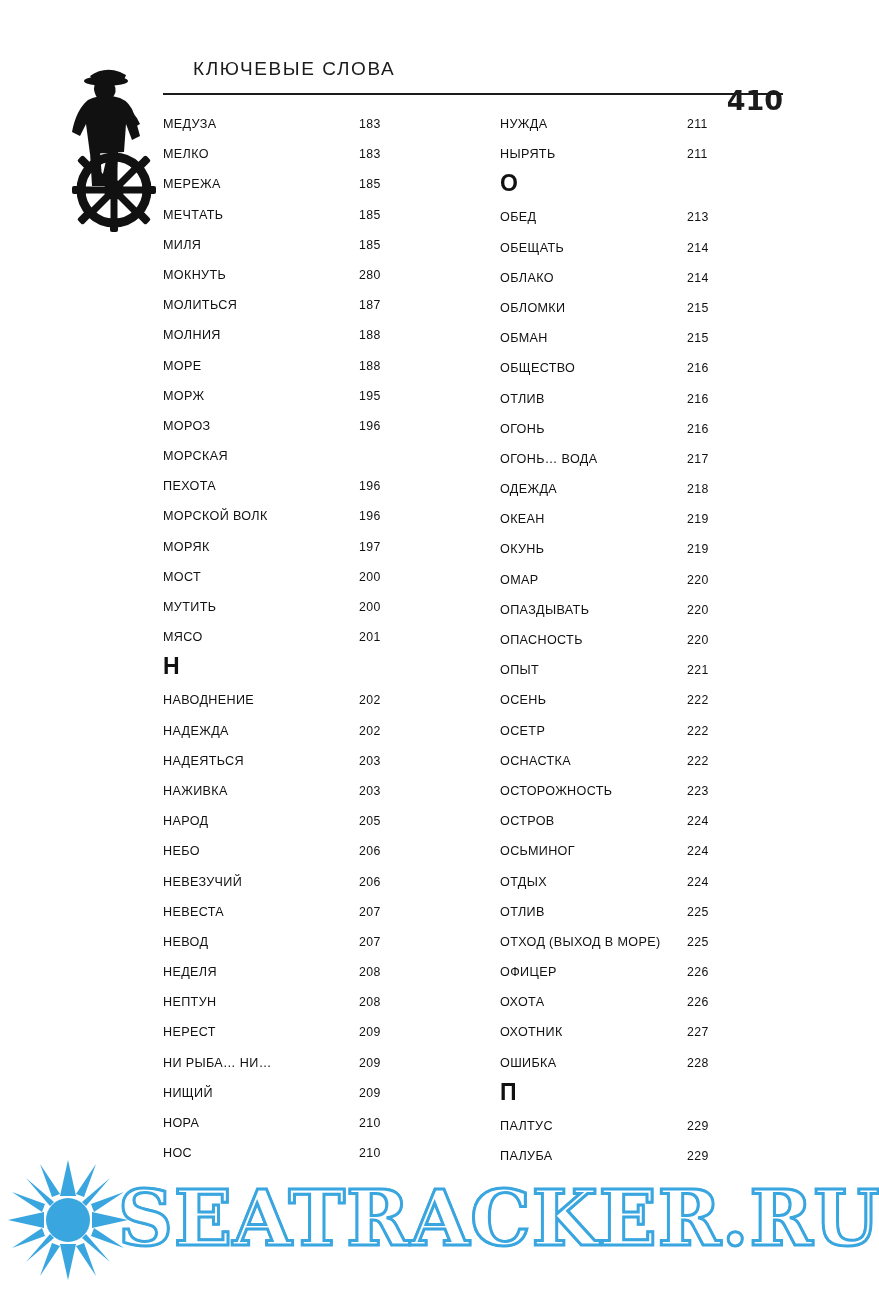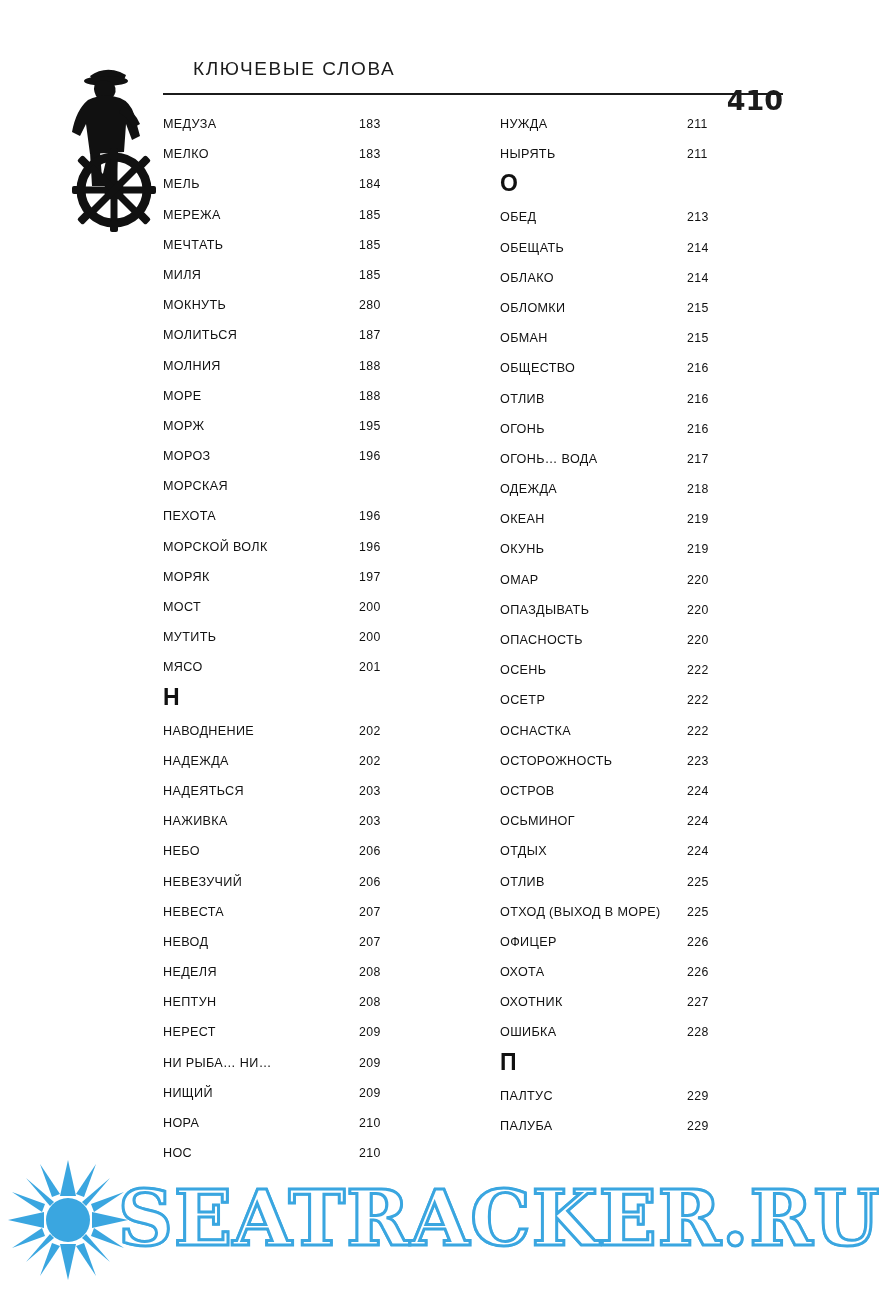--- a/index.html
+++ b/index.html
@@ -202,24 +202,20 @@
   <div class="col col-left" id="col-left">
       <div class="entry">
         <span class="term">МЕДУЗА</span>
         <span class="page">183</span>
       </div>
       <div class="entry">
         <span class="term">МЕЛКО</span>
         <span class="page">183</span>
       </div>
       <div class="entry">
-        <span class="term">МЕЛЬ</span>
-        <span class="page">184</span>
-      </div>
-      <div class="entry">
         <span class="term">МЕРЕЖА</span>
         <span class="page">185</span>
       </div>
       <div class="entry">
         <span class="term">МЕЧТАТЬ</span>
         <span class="page">185</span>
       </div>
       <div class="entry">
         <span class="term">МИЛЯ</span>
         <span class="page">185</span>
@@ -289,20 +285,24 @@
       </div>
       <div class="entry">
         <span class="term">НАДЕЯТЬСЯ</span>
         <span class="page">203</span>
       </div>
       <div class="entry">
         <span class="term">НАЖИВКА</span>
         <span class="page">203</span>
       </div>
       <div class="entry">
+        <span class="term">НАРОД</span>
+        <span class="page">205</span>
+      </div>
+      <div class="entry">
         <span class="term">НЕБО</span>
         <span class="page">206</span>
       </div>
       <div class="entry">
         <span class="term">НЕВЕЗУЧИЙ</span>
         <span class="page">206</span>
       </div>
       <div class="entry">
         <span class="term">НЕВЕСТА</span>
         <span class="page">207</span>
@@ -405,20 +405,24 @@
         <span class="term">ОМАР</span>
         <span class="page">220</span>
       </div>
       <div class="entry">
         <span class="term">ОПАЗДЫВАТЬ</span>
         <span class="page">220</span>
       </div>
       <div class="entry">
         <span class="term">ОПАСНОСТЬ</span>
         <span class="page">220</span>
+      </div>
+      <div class="entry">
+        <span class="term">ОПЫТ</span>
+        <span class="page">221</span>
       </div>
       <div class="entry">
         <span class="term">ОСЕНЬ</span>
         <span class="page">222</span>
       </div>
       <div class="entry">
         <span class="term">ОСЕТР</span>
         <span class="page">222</span>
       </div>
       <div class="entry">

